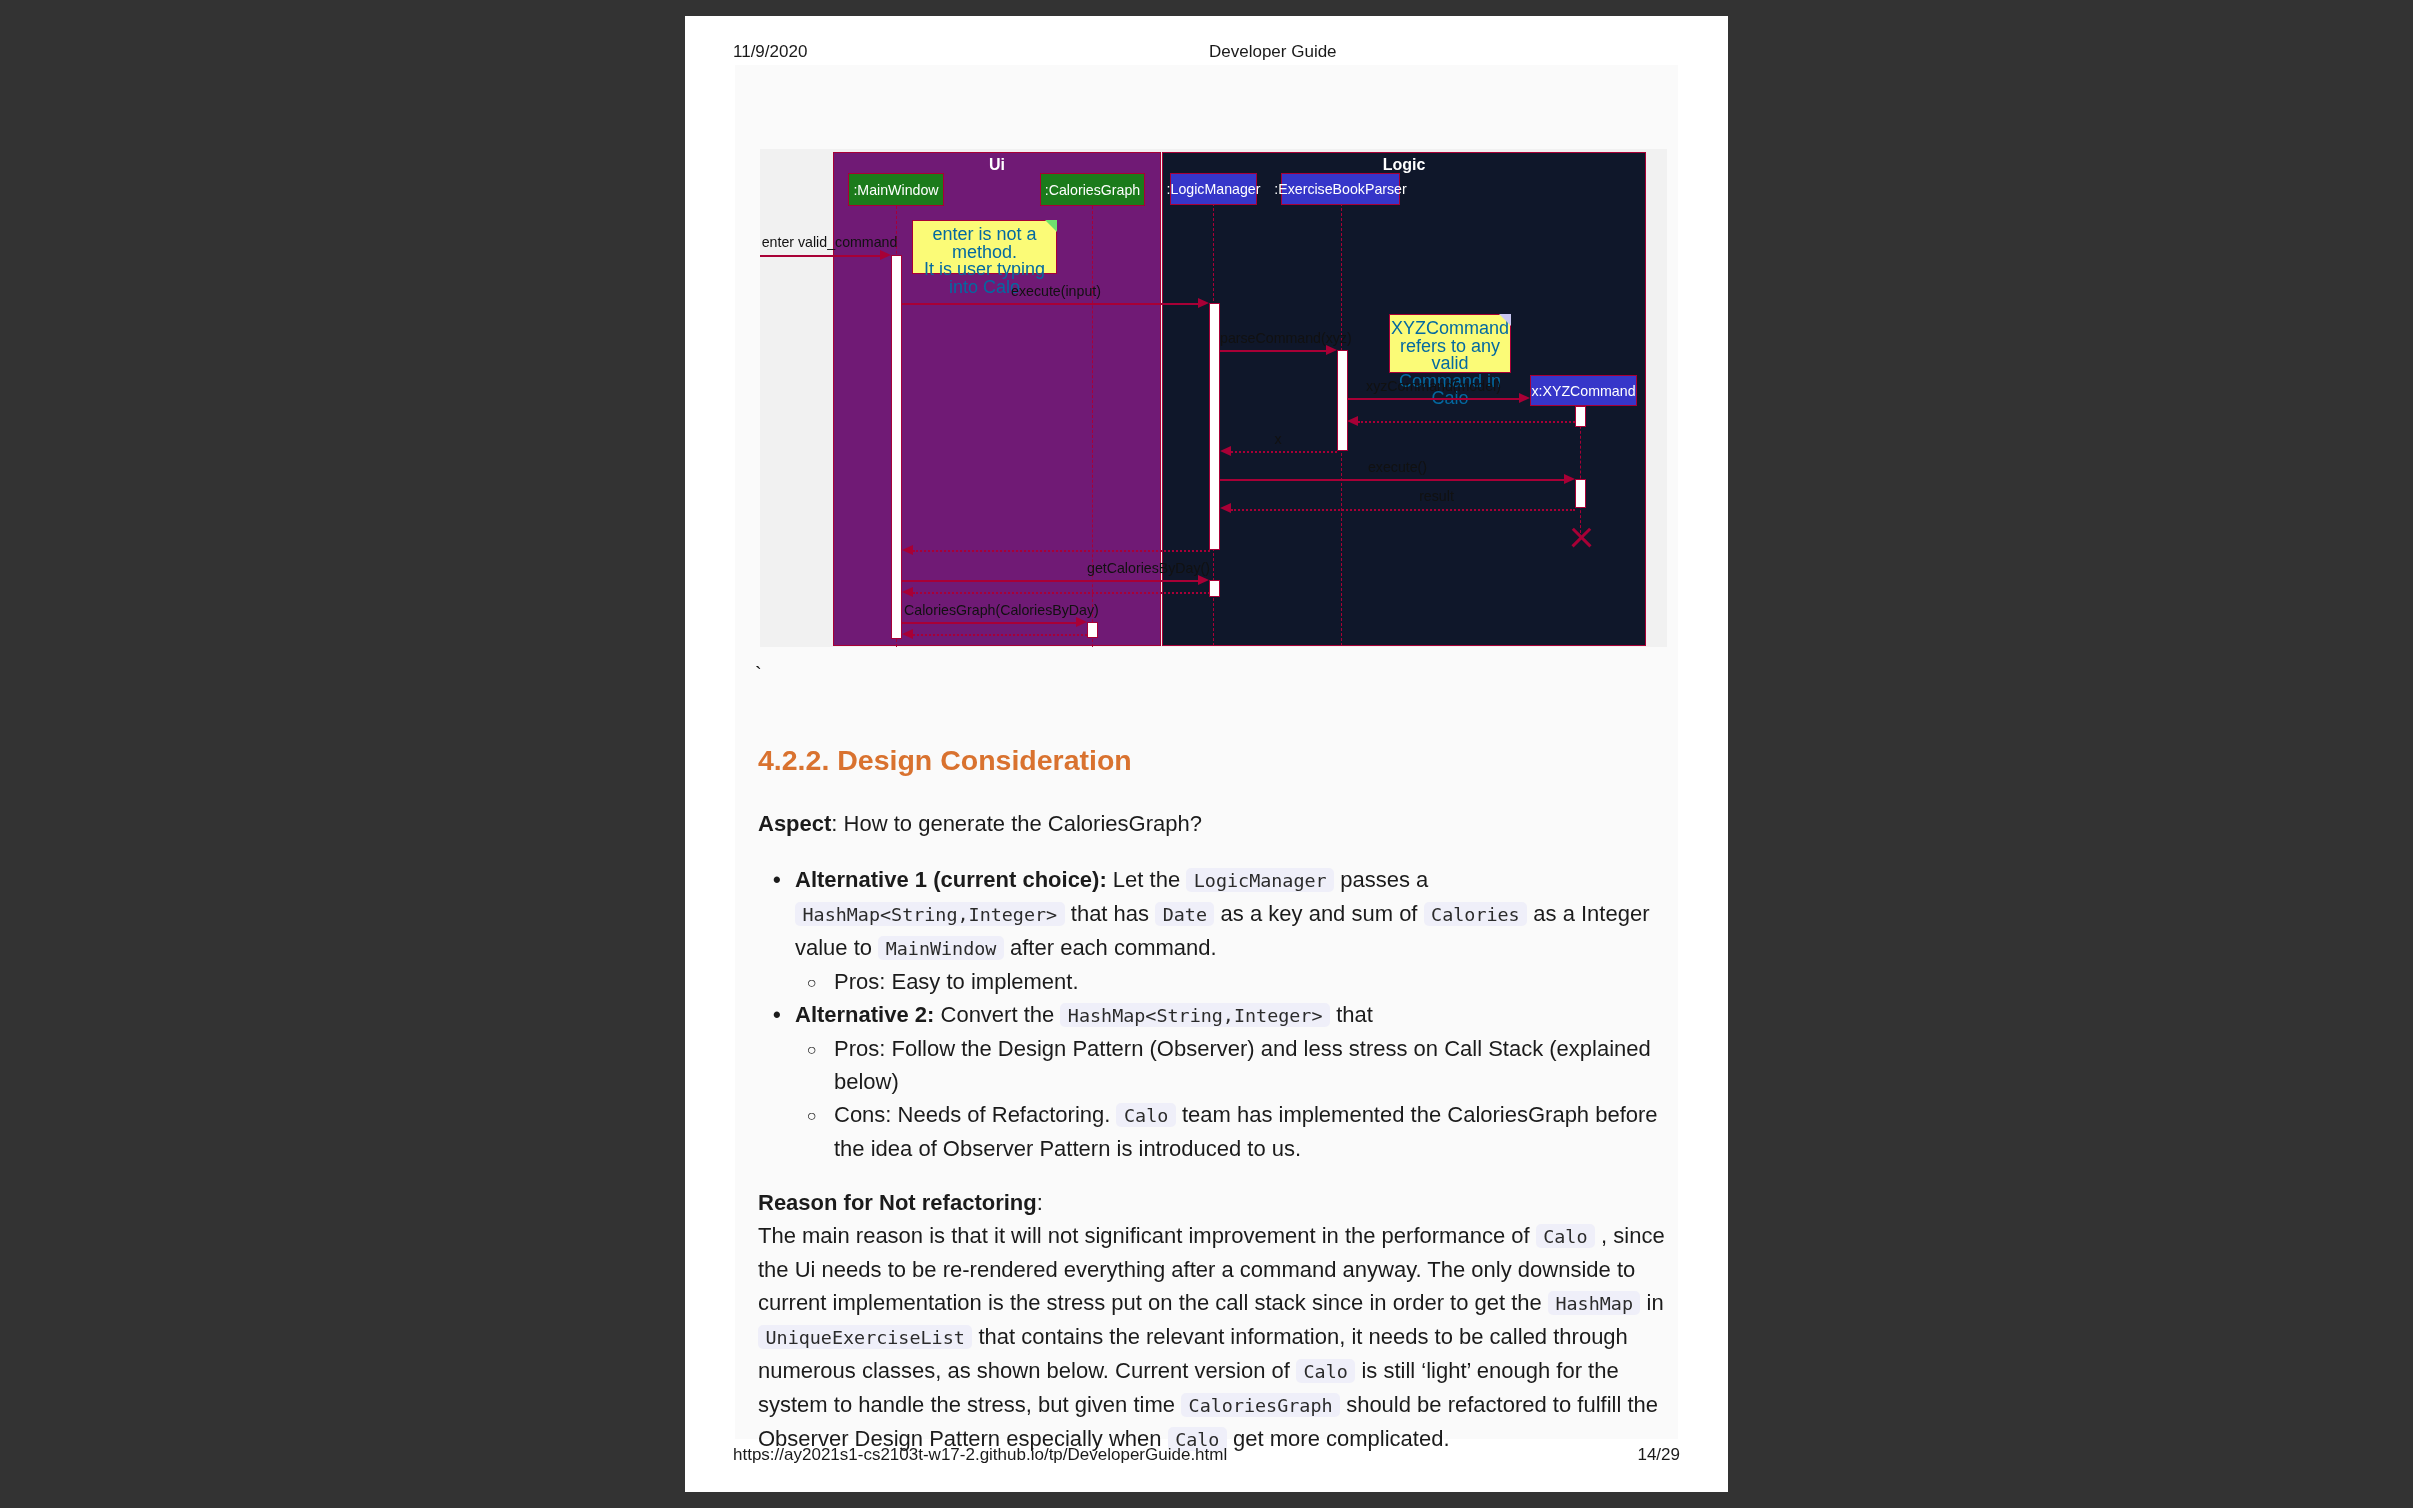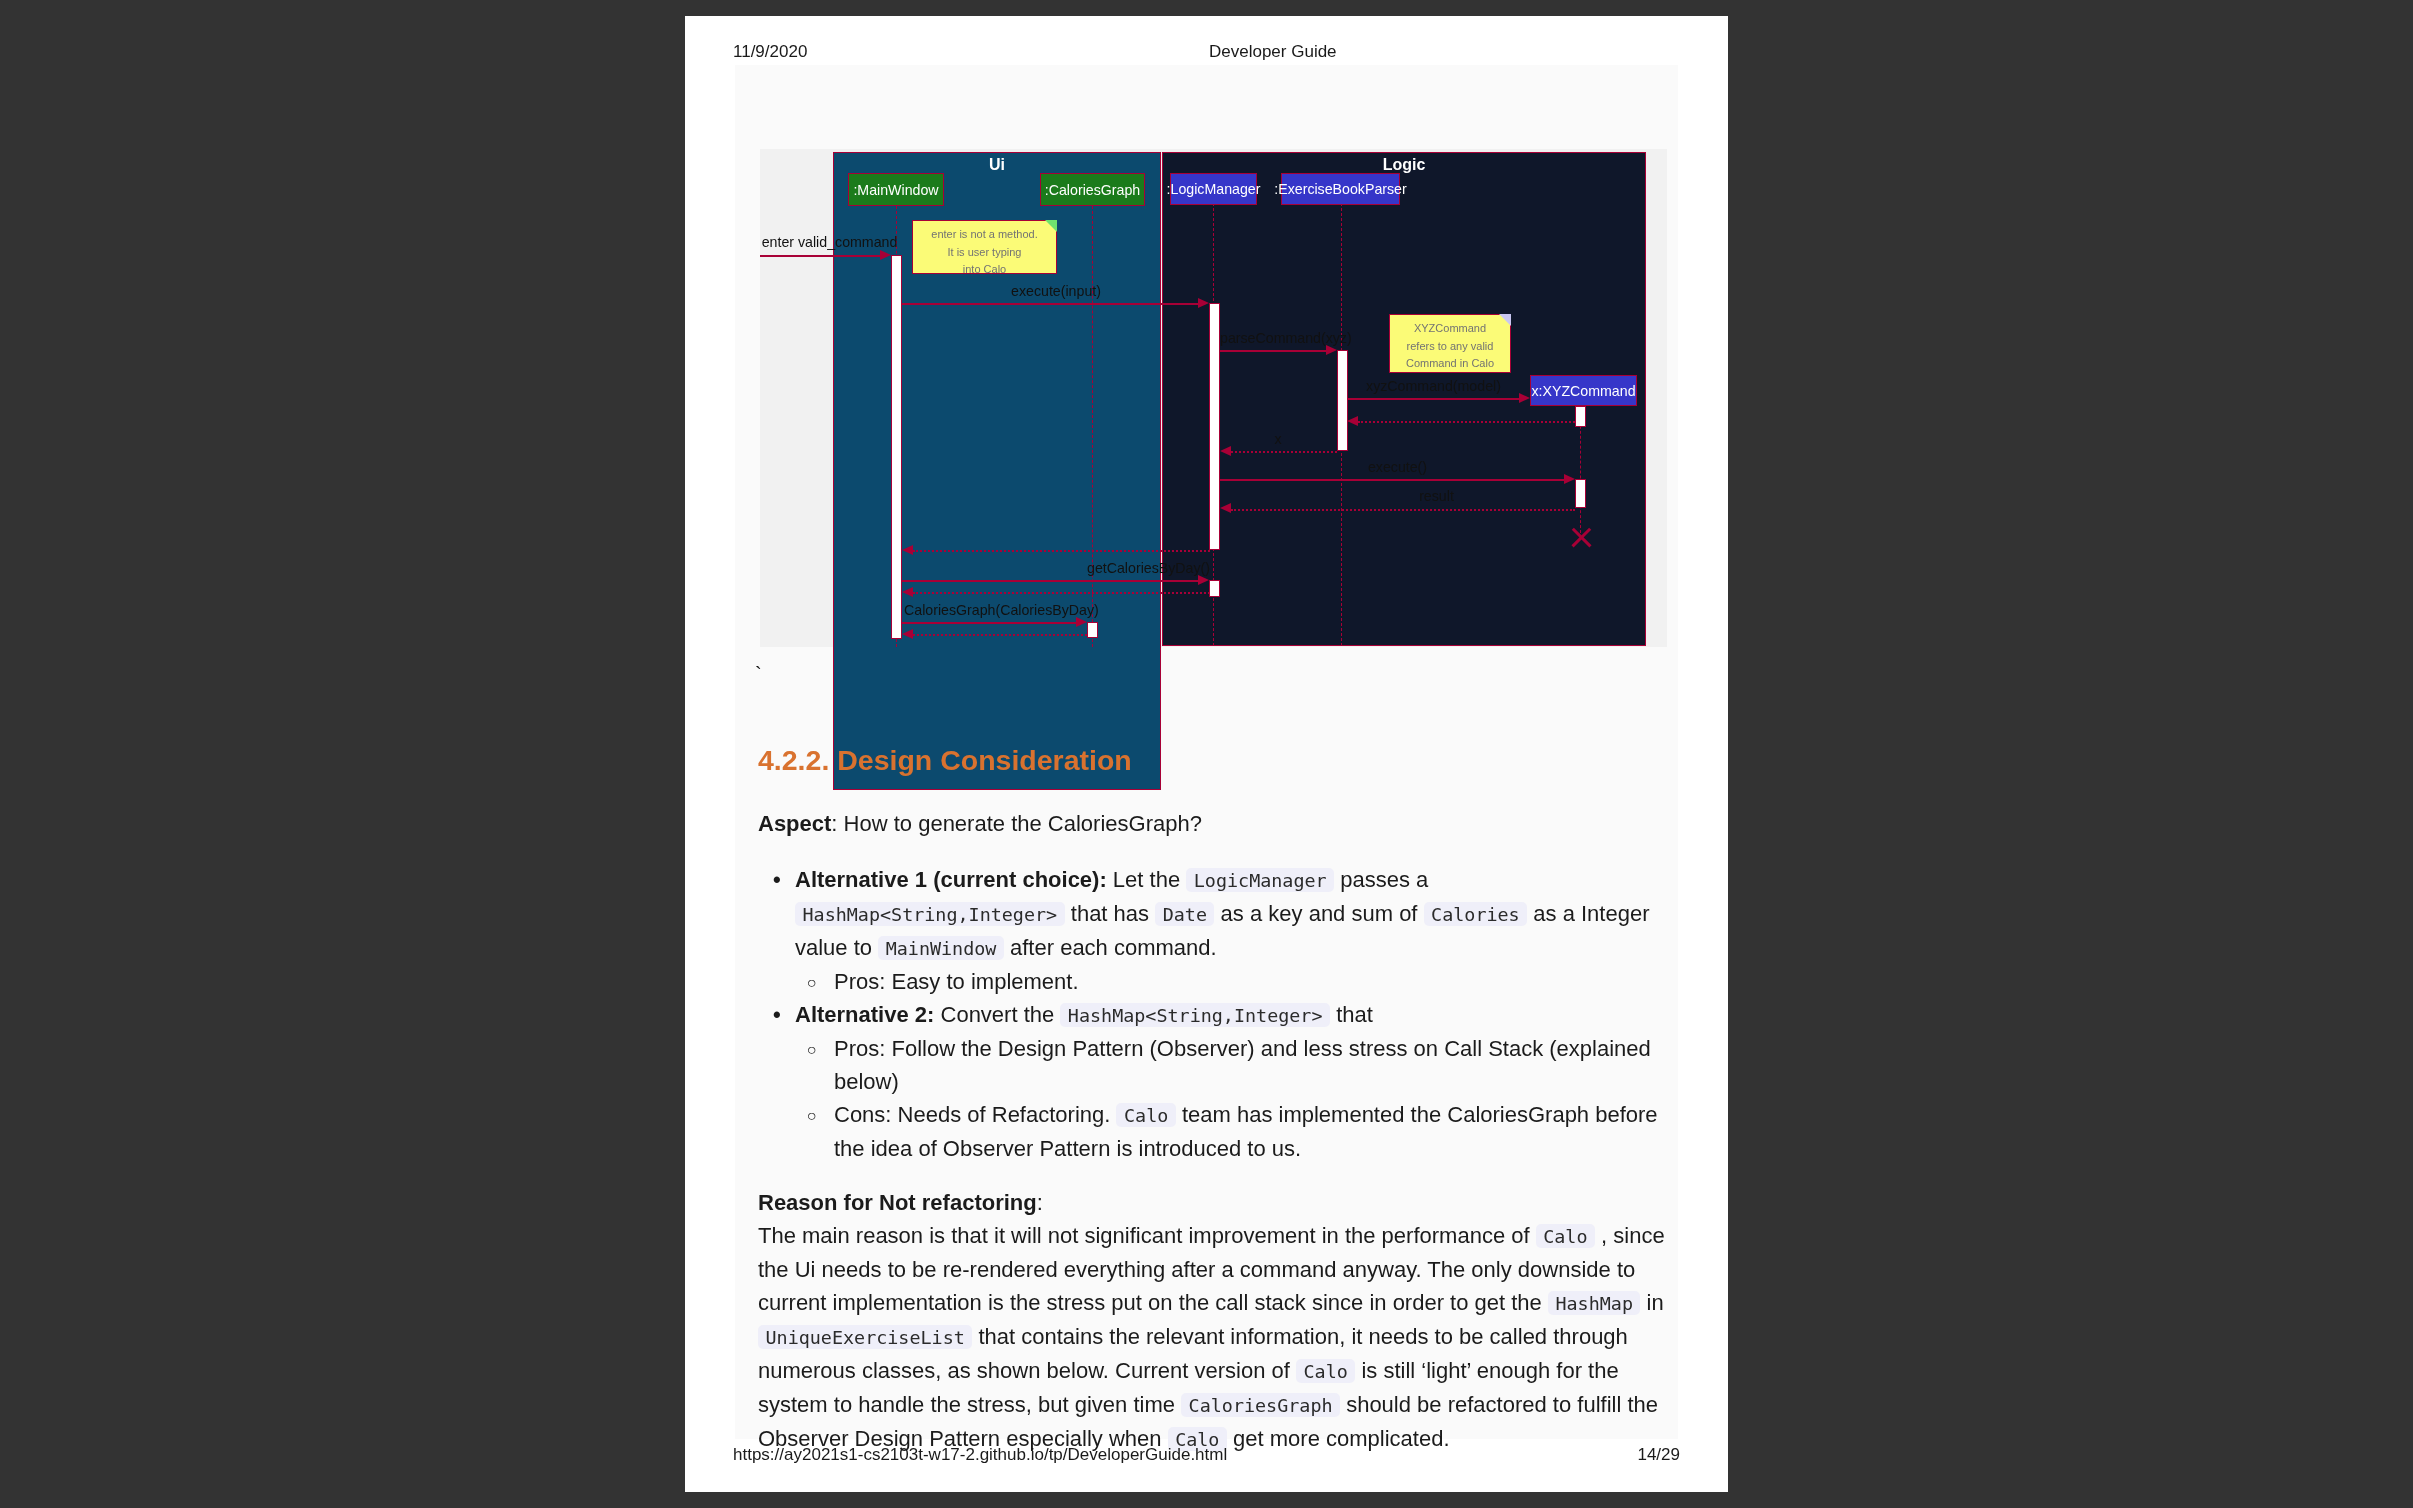--- a/index.html
+++ b/index.html
@@ -18,21 +18,21 @@
         display:flex;align-items:center;justify-content:center;font-size:14.2px;}
   .lifeline{position:absolute;width:0;border-left:1.7px dashed #A80036;}
   .act{position:absolute;width:11px;background:#ffffff;border:1.3px solid #A80036;box-sizing:border-box;}
   .mline{position:absolute;height:0;border-top:2.1px solid #A80036;}
   .mline.dot{border-top-style:dotted;}
   .harr{position:absolute;width:0;height:0;border-top:5px solid transparent;border-bottom:5px solid transparent;}
   .harr.r{border-left:11px solid #A80036;}
   .harr.l{border-right:11px solid #A80036;}
   .mlabel{position:absolute;font-size:14.2px;color:#111111;white-space:nowrap;}
   .note{position:absolute;background:#FBFB77;border:1.3px solid #A80036;box-sizing:border-box;
-        font-size:11px;line-height:17.6px;color:#737373;text-align:center;padding-top:5px;}
+        font-size:18px;line-height:17.6px;color:#0369a1;text-align:center;padding-top:5px;}
   .dogear{position:absolute;top:-1.3px;right:-1.3px;width:0;height:0;
           border-left:12.6px solid transparent;}
   .xbar{position:absolute;width:25px;height:3.4px;background:#A80036;left:809px;top:387px;}
 
   
   .stray{position:absolute;left:70px;top:647px;font-size:20px;color:#111;}
   .text-col{position:absolute;left:73px;top:727px;width:915px;color:#1b1b1b;
             font-size:22px;line-height:33px;}
   h2.sec{font-size:28.5px;line-height:34px;font-weight:600;color:#d9722f;margin:0 0 30px 0;}
   p{margin:0;}
@@ -55,21 +55,21 @@
 
 <div class="page">
 
   <div class="hdr" style="left:48px;top:26px;">11/9/2020</div>
   <div class="hdr" style="left:524px;top:26px;">Developer Guide</div>
 
   <div class="band"></div>
 
   <div class="diagram">
 
-    <div class="frame" style="left:73px;top:3.4px;width:328px;height:638px;background:#0c4a6e;padding-left:42px;">
+    <div class="frame" style="left:73px;top:3.4px;width:328px;height:494px;background:#701a75;padding-left:42px;">
       <div class="frame-label">Ui</div>
     </div>
     <div class="frame" style="left:402px;top:3.4px;width:484px;height:494px;background:#0f172a;">
       <div class="frame-label">Logic</div>
     </div>
 
     <div class="lifeline" style="left:136px;top:57px;height:441px;"></div>
     <div class="lifeline" style="left:332px;top:57px;height:441px;"></div>
     <div class="lifeline" style="left:453px;top:54px;height:443px;"></div>
     <div class="lifeline" style="left:581px;top:54px;height:443px;"></div>

